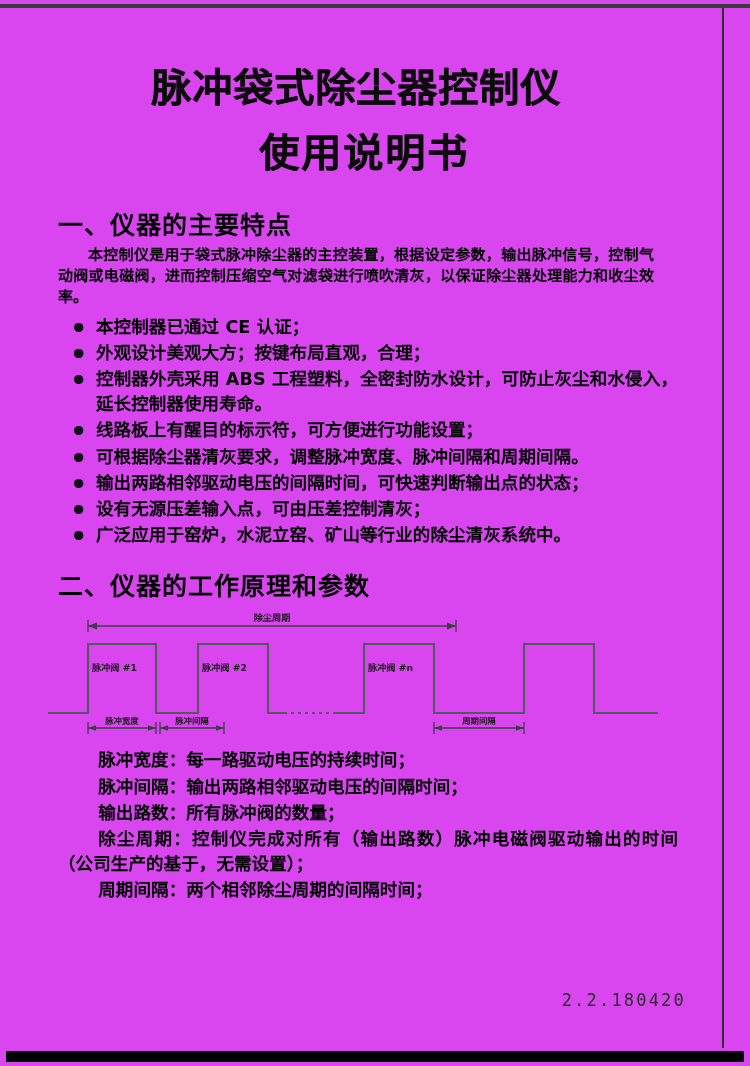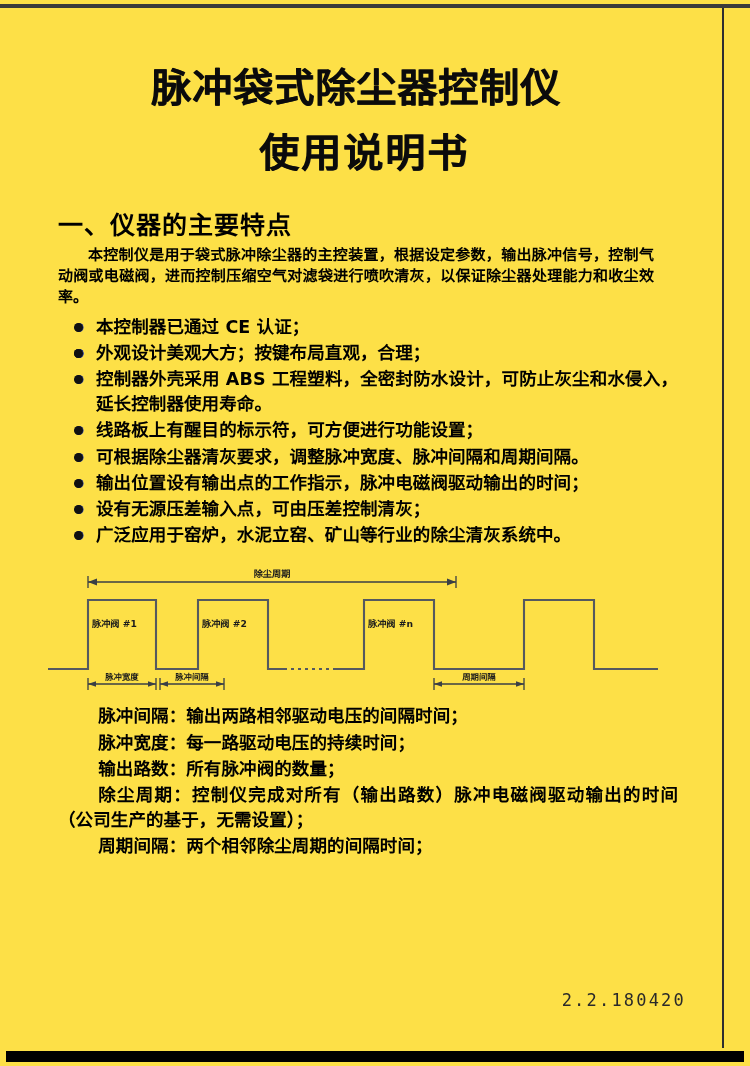--- a/index.html
+++ b/index.html
@@ -9,21 +9,21 @@
     background: #ffffff;
   }
   body {
     font-family: "DejaVu Sans", "Liberation Sans", sans-serif;
     color: #000000;
   }
   #page {
     position: relative;
     width: 750px;
     height: 1066px;
-    background: #fde047;
+    background: #d946ef;
     overflow: hidden;
     box-sizing: border-box;
   }
   
   .edge-top {
     position: absolute;
     left: 0; top: 4px;
     width: 750px; height: 4px;
     background: #3b3b3b;
   }
@@ -230,32 +230,33 @@
       <li>
         <span class="dot"></span>
         <span>线路板上有醒目的标示符，可方便进行功能设置；</span>
       </li>
       <li>
         <span class="dot"></span>
         <span>可根据除尘器清灰要求，调整脉冲宽度、脉冲间隔和周期间隔。</span>
       </li>
       <li>
         <span class="dot"></span>
-        <span>输出位置设有输出点的工作指示，脉冲电磁阀驱动输出的时间；</span>
+        <span>输出两路相邻驱动电压的间隔时间，可快速判断输出点的状态；</span>
       </li>
       <li>
         <span class="dot"></span>
         <span>设有无源压差输入点，可由压差控制清灰；</span>
       </li>
       <li>
         <span class="dot"></span>
         <span>广泛应用于窑炉，水泥立窑、矿山等行业的除尘清灰系统中。</span>
       </li>
     </ul>
 
+    <div class="section-heading second">二、仪器的工作原理和参数</div>
 
     <div class="diagram-wrap">
       <svg class="timing" width="620" height="128" viewBox="0 0 620 128">
 
         <line class="dim-line" x1="42" y1="18" x2="410" y2="18"></line>
         <line class="dim-tick" x1="42" y1="12" x2="42" y2="24"></line>
         <line class="dim-tick" x1="410" y1="12" x2="410" y2="24"></line>
         <polygon points="42,18 51,14.6 51,21.4" fill="#3a3f45"></polygon>
         <polygon points="410,18 401,14.6 401,21.4" fill="#3a3f45"></polygon>
         <text class="d-label" x="226" y="13" text-anchor="middle">除尘周期</text>
@@ -286,22 +287,22 @@
         <line class="dim-tick" x1="388" y1="114" x2="388" y2="126"></line>
         <line class="dim-tick" x1="478" y1="114" x2="478" y2="126"></line>
         <polygon points="388,120 396,117.2 396,122.8" fill="#3a3f45"></polygon>
         <polygon points="478,120 470,117.2 470,122.8" fill="#3a3f45"></polygon>
         <text class="d-small" x="433" y="116" text-anchor="middle">周期间隔</text>
 
       </svg>
     </div>
 
     <div class="defs">
+      <div class="def-row">脉冲宽度：每一路驱动电压的持续时间；</div>
       <div class="def-row">脉冲间隔：输出两路相邻驱动电压的间隔时间；</div>
-      <div class="def-row">脉冲宽度：每一路驱动电压的持续时间；</div>
       <div class="def-row">输出路数：所有脉冲阀的数量；</div>
       <div class="def-row wrap">除尘周期：控制仪完成对所有（输出路数）脉冲电磁阀驱动输出的时间（公司生产的基于，无需设置）；</div>
       <div class="def-row">周期间隔：两个相邻除尘周期的间隔时间；</div>
     </div>
 
   </div>
 
   <div class="version">2.2.180420</div>
 
 </div>

